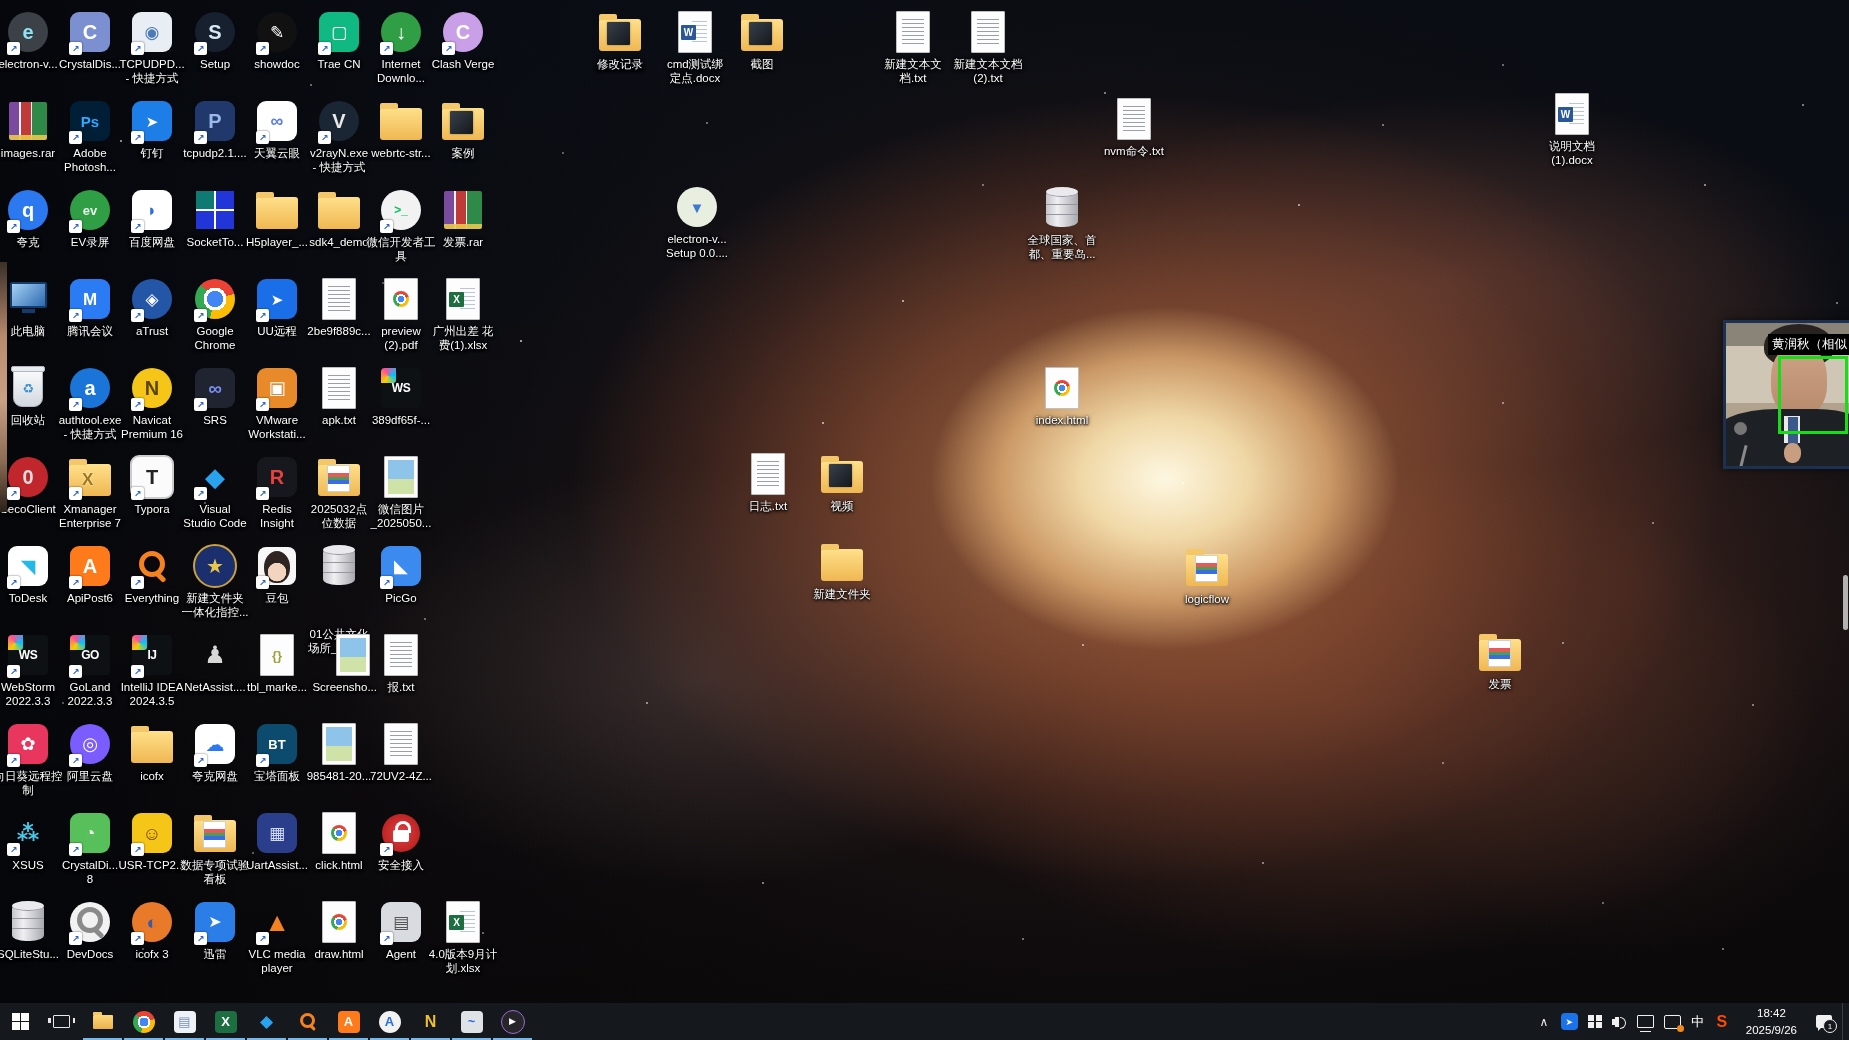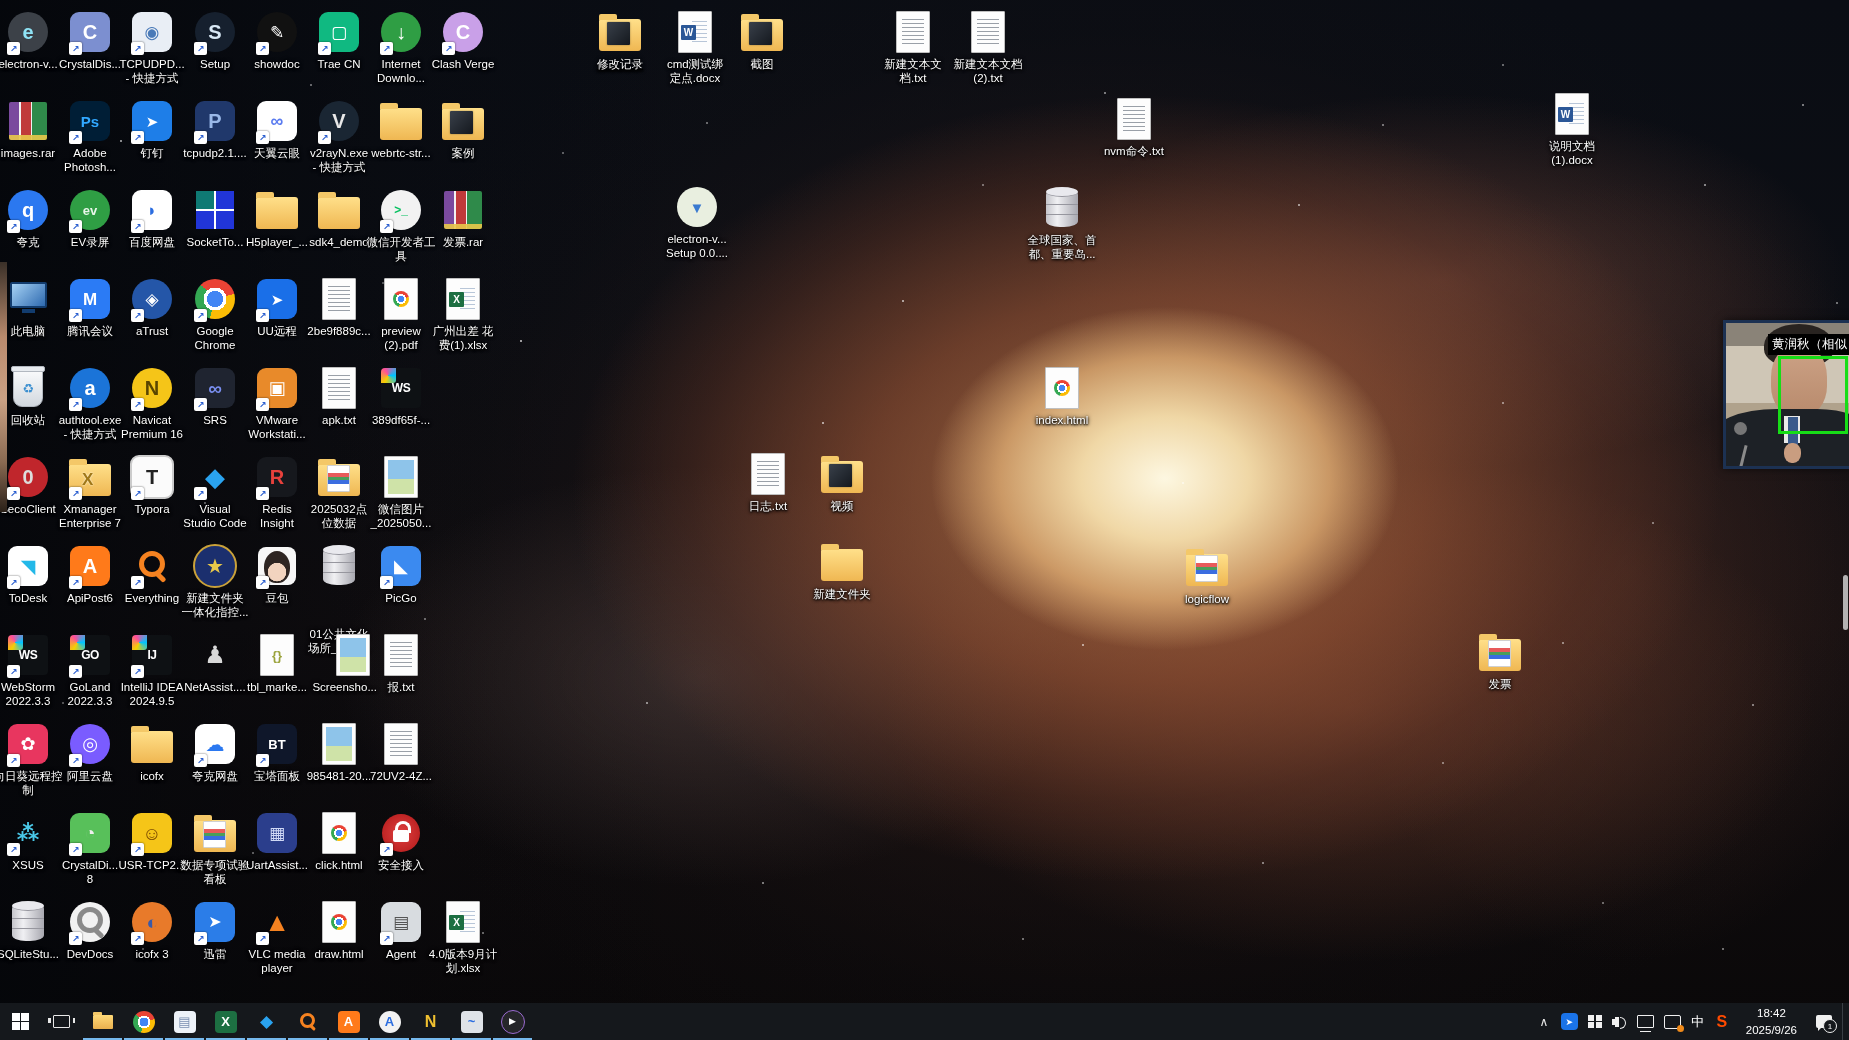--- a/index.html
+++ b/index.html
@@ -727,21 +727,21 @@
 2022.3.3</div>
       </div>
       <div class="icon" style="left: 114px; top: 633px;">
         <span class="ic">
           <span class="t-jb">
             <span class="glyph">IJ</span>
           </span>
           <span class="scarrow"></span>
         </span>
         <div class="lbl">IntelliJ IDEA
-2024.9.5</div>
+2024.3.5</div>
       </div>
       <div class="icon" style="left: 177px; top: 633px;">
         <span class="ic">
           <span class="sq rnd" style="background: transparent;">
             <span class="glyph" style="color: rgb(216, 216, 216); font-size: 24px;">♟</span>
           </span>
         </span>
         <div class="lbl">NetAssist....</div>
       </div>
       <div class="icon" style="left: 239px; top: 633px;">
@@ -801,21 +801,21 @@
         <span class="ic">
           <span class="sq rnd" style="background: rgb(255, 255, 255);">
             <span class="glyph" style="color: rgb(43, 120, 240); font-size: 19px;">☁</span>
           </span>
           <span class="scarrow"></span>
         </span>
         <div class="lbl">夸克网盘</div>
       </div>
       <div class="icon" style="left: 239px; top: 722px;">
         <span class="ic">
-          <span class="sq rnd" style="background: #0f172a; border-radius: 8px;">
+          <span class="sq rnd" style="background: #0c4a6e;">
             <span class="glyph" style="color: rgb(255, 255, 255); font-size: 13px;">BT</span>
           </span>
           <span class="scarrow"></span>
         </span>
         <div class="lbl">宝塔面板</div>
       </div>
       <div class="icon" style="left: 301px; top: 722px;">
         <span class="ic">
           <span class="page">
             <span class="pic"></span>

